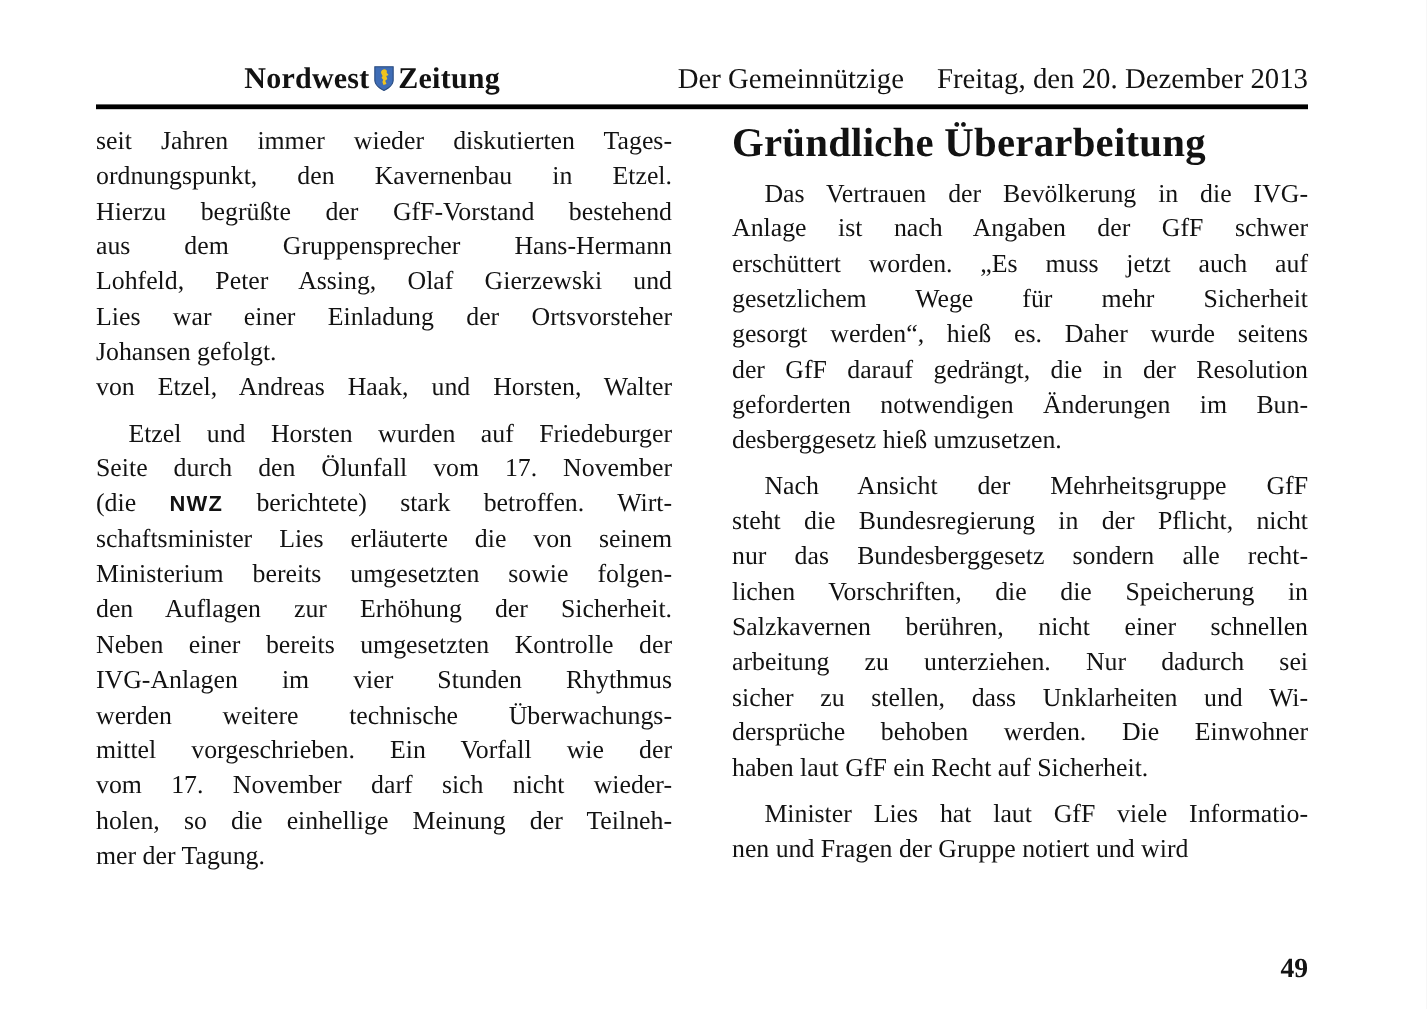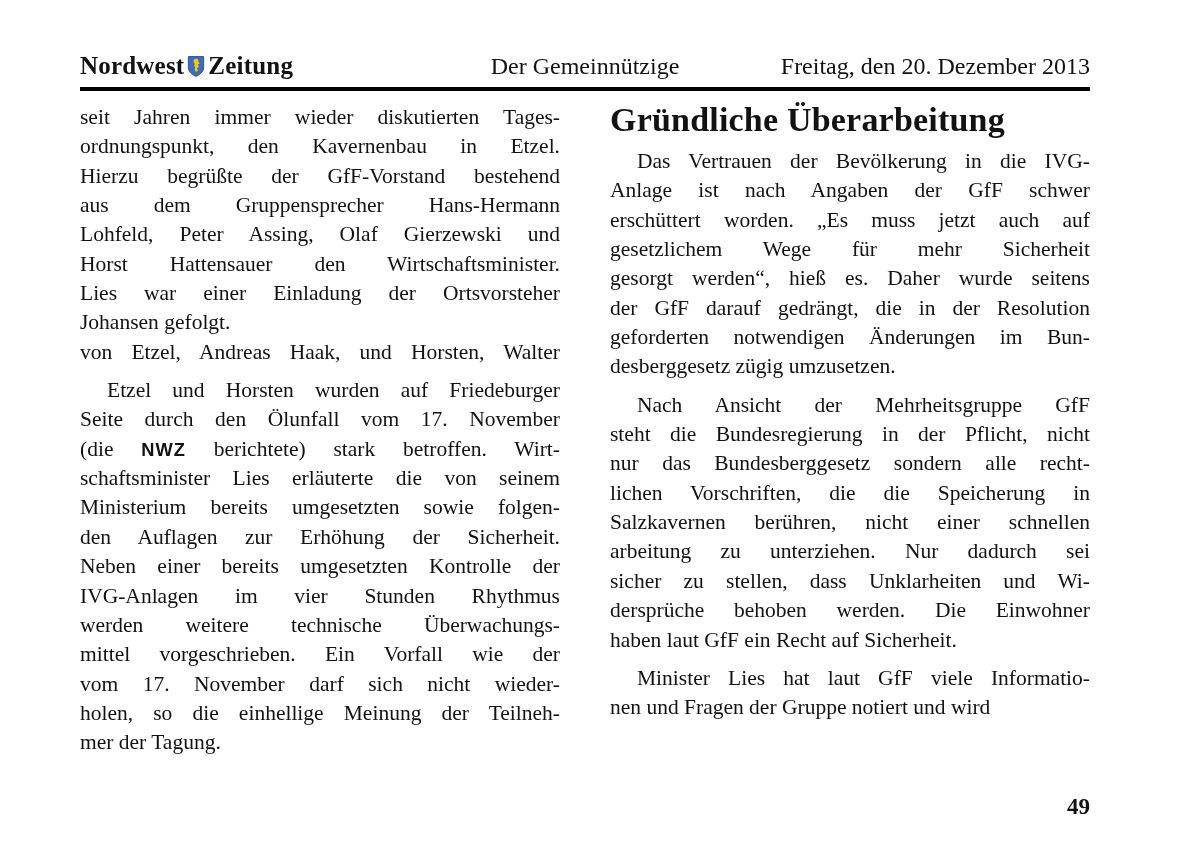--- a/index.html
+++ b/index.html
@@ -16,21 +16,21 @@
   .masthead {
     position: absolute;
     left: 80px;
     top: 52px;
     width: 1010px;
     border-bottom: 4px solid #000;
     padding-bottom: 7px;
     display: flex;
     align-items: baseline;
   }
-  .masthead .zone { flex: 1 1 0; }
+  .masthead .zone { flex: 1 1 0; text-align: right; }
   .brand {
     font-weight: bold;
     font-size: 25px;
     letter-spacing: 0.2px;
     white-space: nowrap;
   }
   .brand .crest {
     display: inline-block;
     width: 18px;
     height: 23px;
@@ -107,21 +107,20 @@
   </div>
 
   <div class="columns">
     <div class="col" id="left-col">
         <div class="para">
           <div class="line first">seit Jahren immer wieder diskutierten Tages-</div>
           <div class="line">ordnungspunkt, den Kavernenbau in Etzel.</div>
           <div class="line">Hierzu begrüßte der GfF-Vorstand bestehend</div>
           <div class="line">aus dem Gruppensprecher Hans-Hermann</div>
           <div class="line">Lohfeld, Peter Assing, Olaf Gierzewski und</div>
-          <div class="line">Horst Hattensauer den Wirtschaftsminister.</div>
           <div class="line">Lies war einer Einladung der Ortsvorsteher</div>
           <div class="line last">Johansen gefolgt.</div>
           <div class="line">von Etzel, Andreas Haak, und Horsten, Walter</div>
         </div>
         <div class="para indent">
           <div class="line first">Etzel und Horsten wurden auf Friedeburger</div>
           <div class="line">Seite durch den Ölunfall vom 17. November</div>
           <div class="line">(die <span class="nwz-logo">NWZ</span> berichtete) stark betroffen. Wirt-</div>
           <div class="line">schaftsminister Lies erläuterte die von seinem</div>
           <div class="line">Ministerium bereits umgesetzten sowie folgen-</div>
@@ -138,21 +137,21 @@
     <div class="col" id="right-col">
       <div class="article-heading">Gründliche Überarbeitung</div>
     <div class="para indent">
           <div class="line first">Das Vertrauen der Bevölkerung in die IVG-</div>
           <div class="line">Anlage ist nach Angaben der GfF schwer</div>
           <div class="line">erschüttert worden. „Es muss jetzt auch auf</div>
           <div class="line">gesetzlichem Wege für mehr Sicherheit</div>
           <div class="line">gesorgt werden“, hieß es. Daher wurde seitens</div>
           <div class="line">der GfF darauf gedrängt, die in der Resolution</div>
           <div class="line">geforderten notwendigen Änderungen im Bun-</div>
-          <div class="line last">desberggesetz zügig umzusetzen.</div>
+          <div class="line last">desberggesetz hieß umzusetzen.</div>
         </div>
         <div class="para indent">
           <div class="line first">Nach Ansicht der Mehrheitsgruppe GfF</div>
           <div class="line">steht die Bundesregierung in der Pflicht, nicht</div>
           <div class="line">nur das Bundesberggesetz sondern alle recht-</div>
           <div class="line">lichen Vorschriften, die die Speicherung in</div>
           <div class="line">Salzkavernen berühren, nicht einer schnellen</div>
           <div class="line">arbeitung zu unterziehen. Nur dadurch sei</div>
           <div class="line">sicher zu stellen, dass Unklarheiten und Wi-</div>
           <div class="line">dersprüche behoben werden. Die Einwohner</div>

